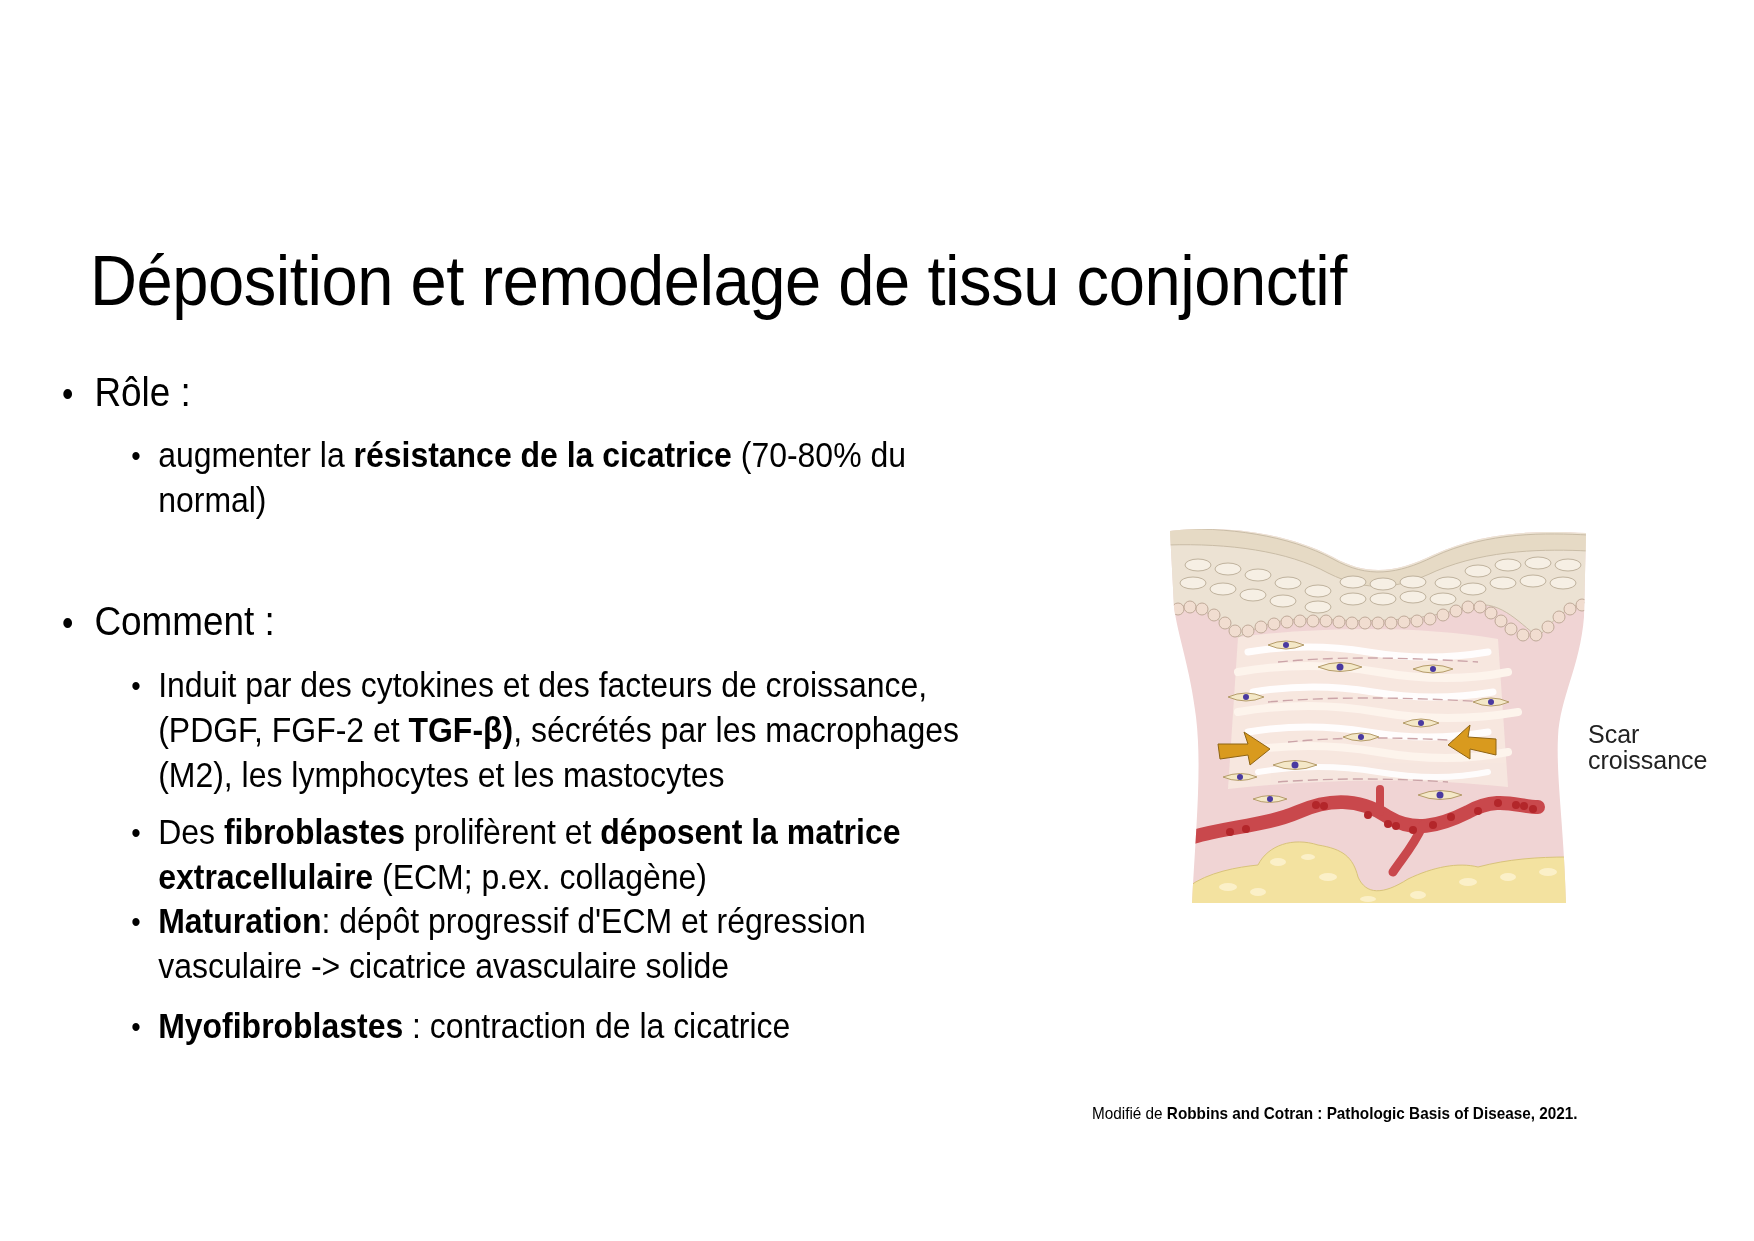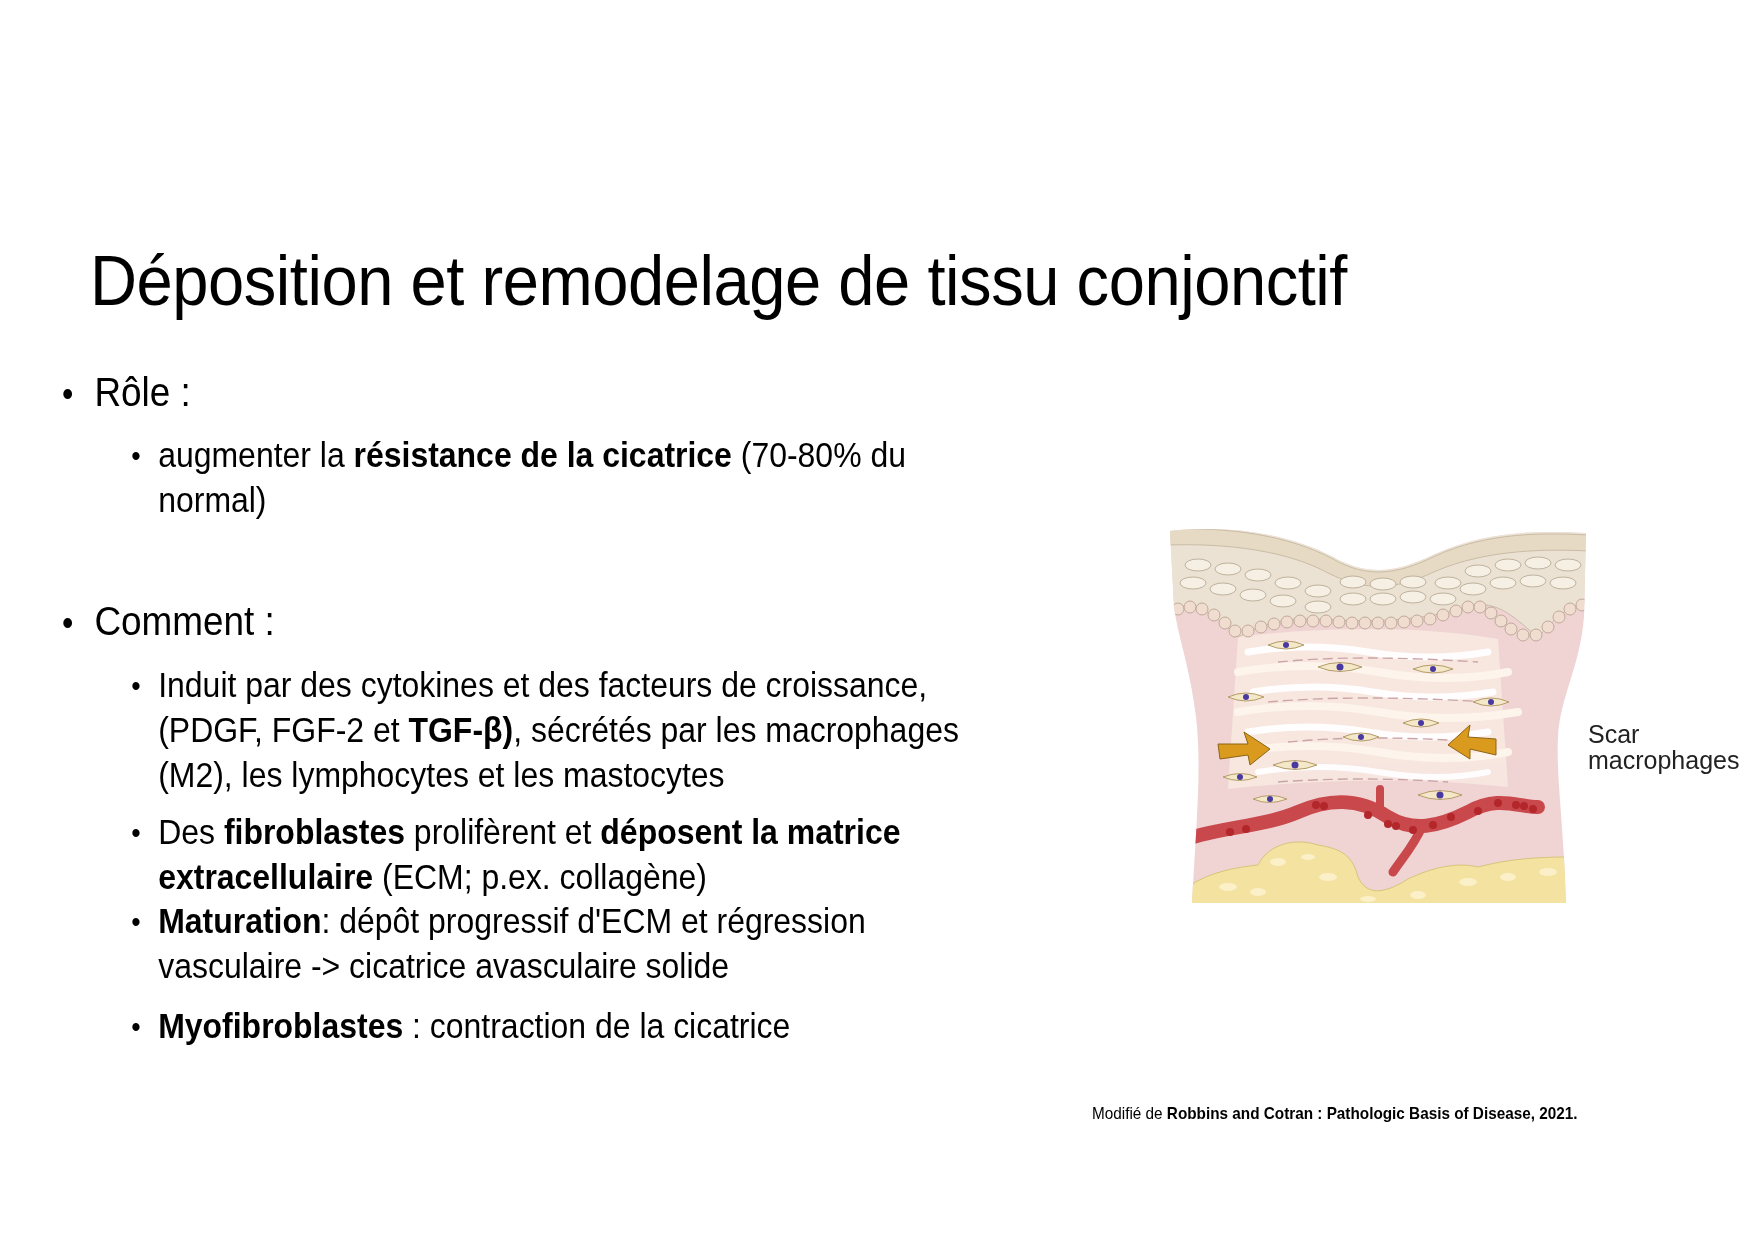--- a/index.html
+++ b/index.html
@@ -327,20 +327,20 @@
         <ellipse cx="340" cy="350" rx="8" ry="4"></ellipse>
           <ellipse cx="380" cy="345" rx="9" ry="4"></ellipse>
         <ellipse cx="250" cy="368" rx="8" ry="4"></ellipse>
           <ellipse cx="200" cy="372" rx="8" ry="3"></ellipse>
       </g>
     </g>
   </svg>
 
   <div class="fig-label">
     <div>Scar</div>
-    <div>macrophages</div>
+    <div>croissance</div>
   </div>
 
   <div class="citation">
     <span>Modifié de </span><b>Robbins and Cotran : Pathologic Basis of Disease, 2021.</b>
   </div>
 
 </div>
 
 </body></html>

